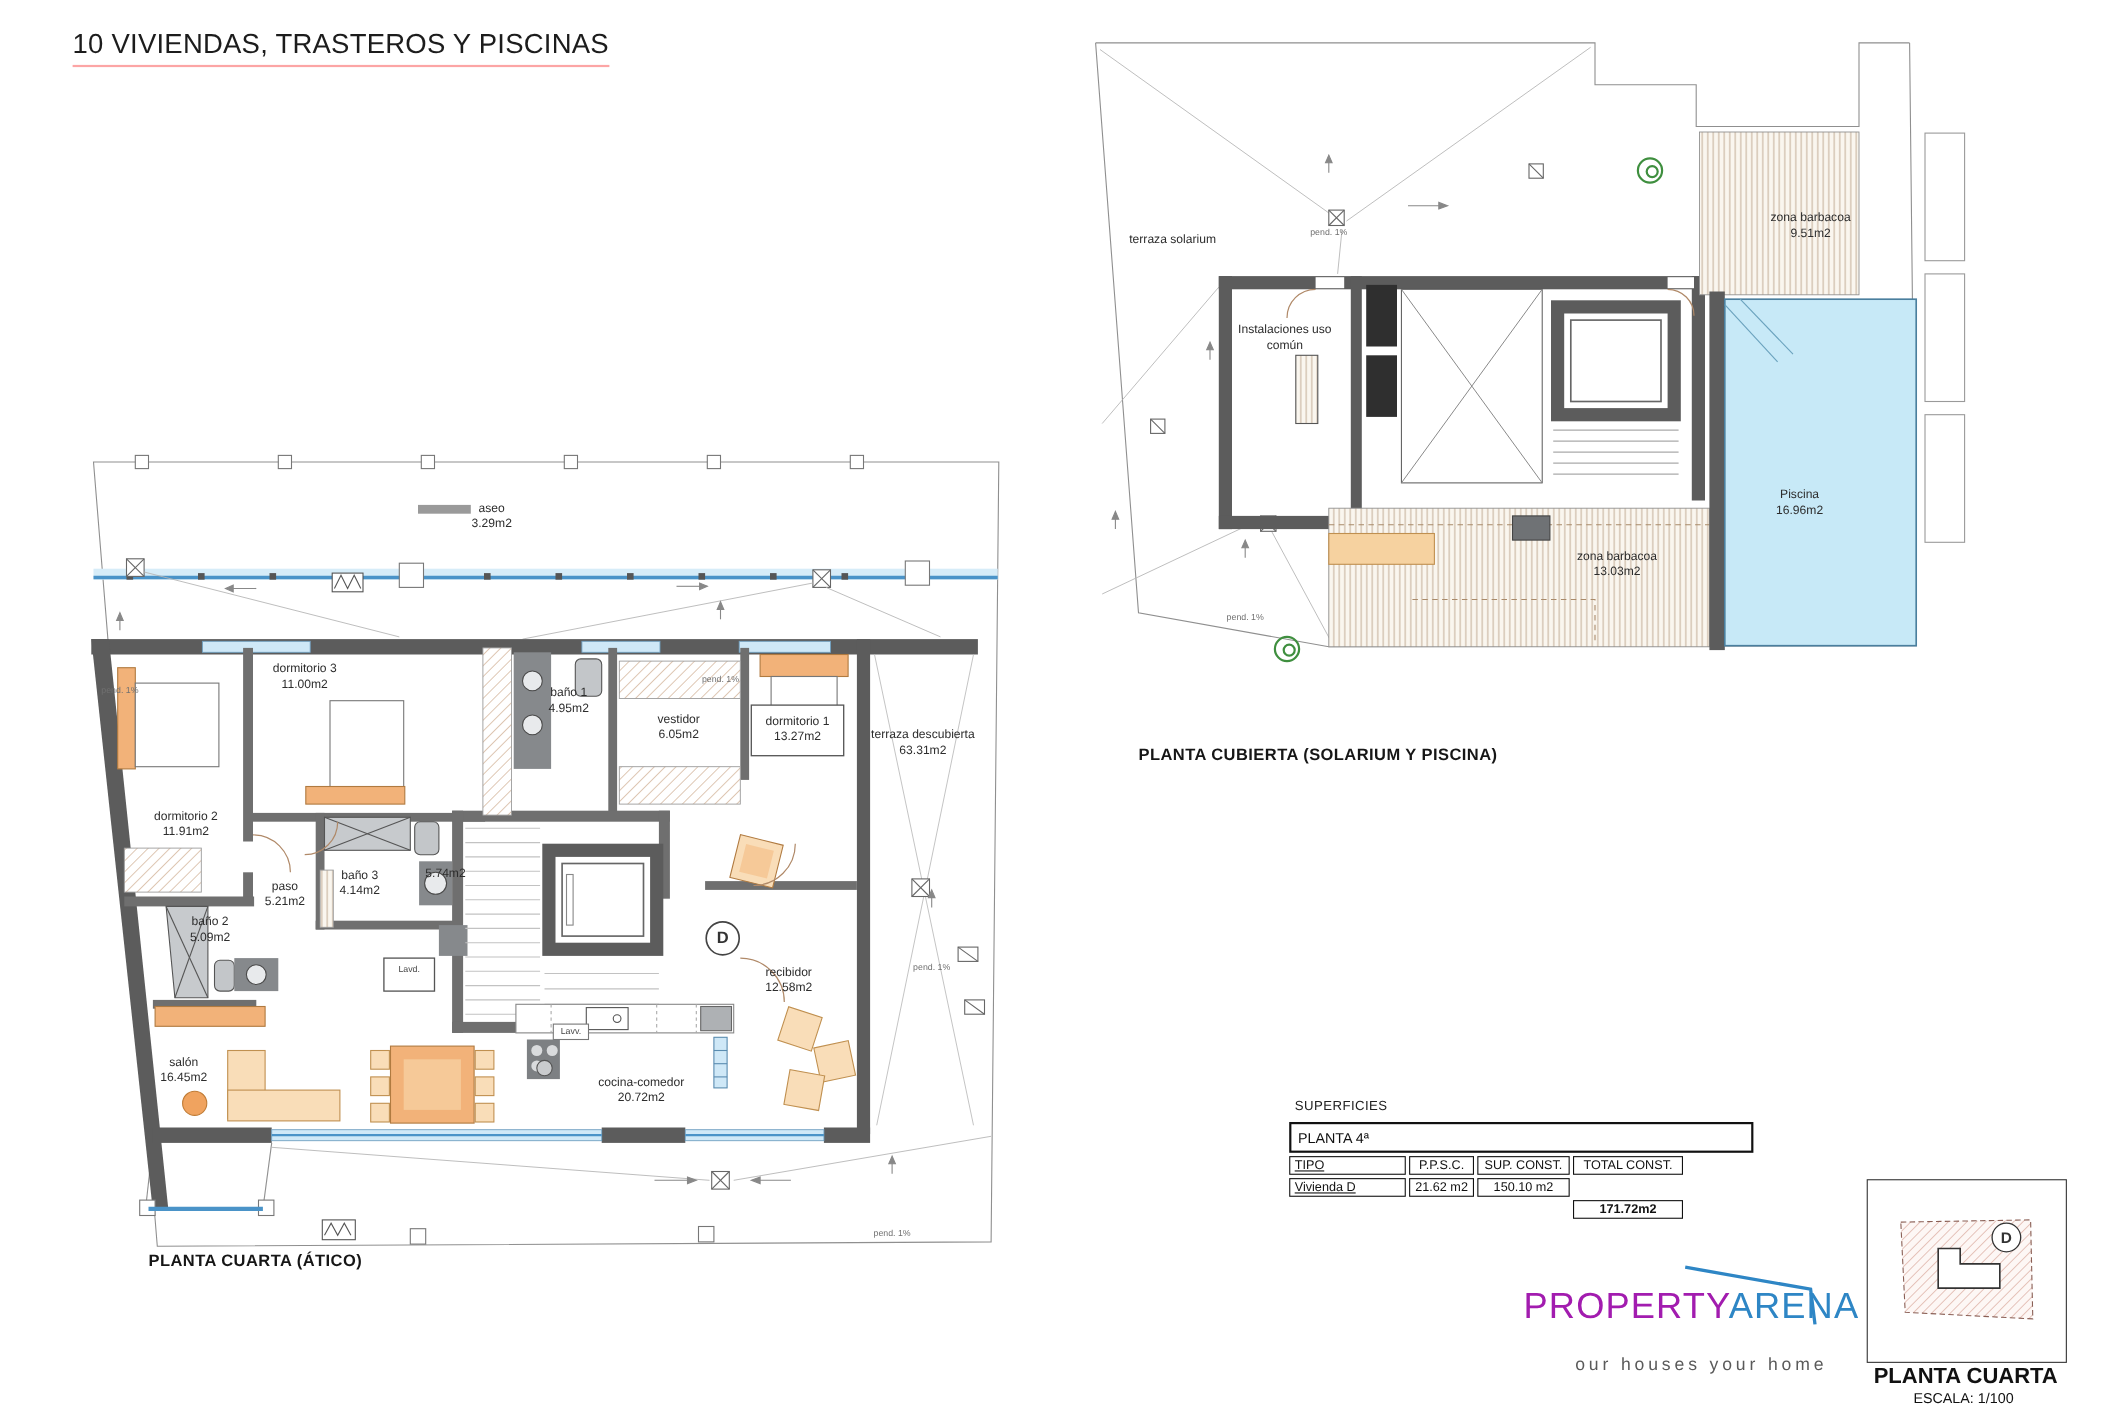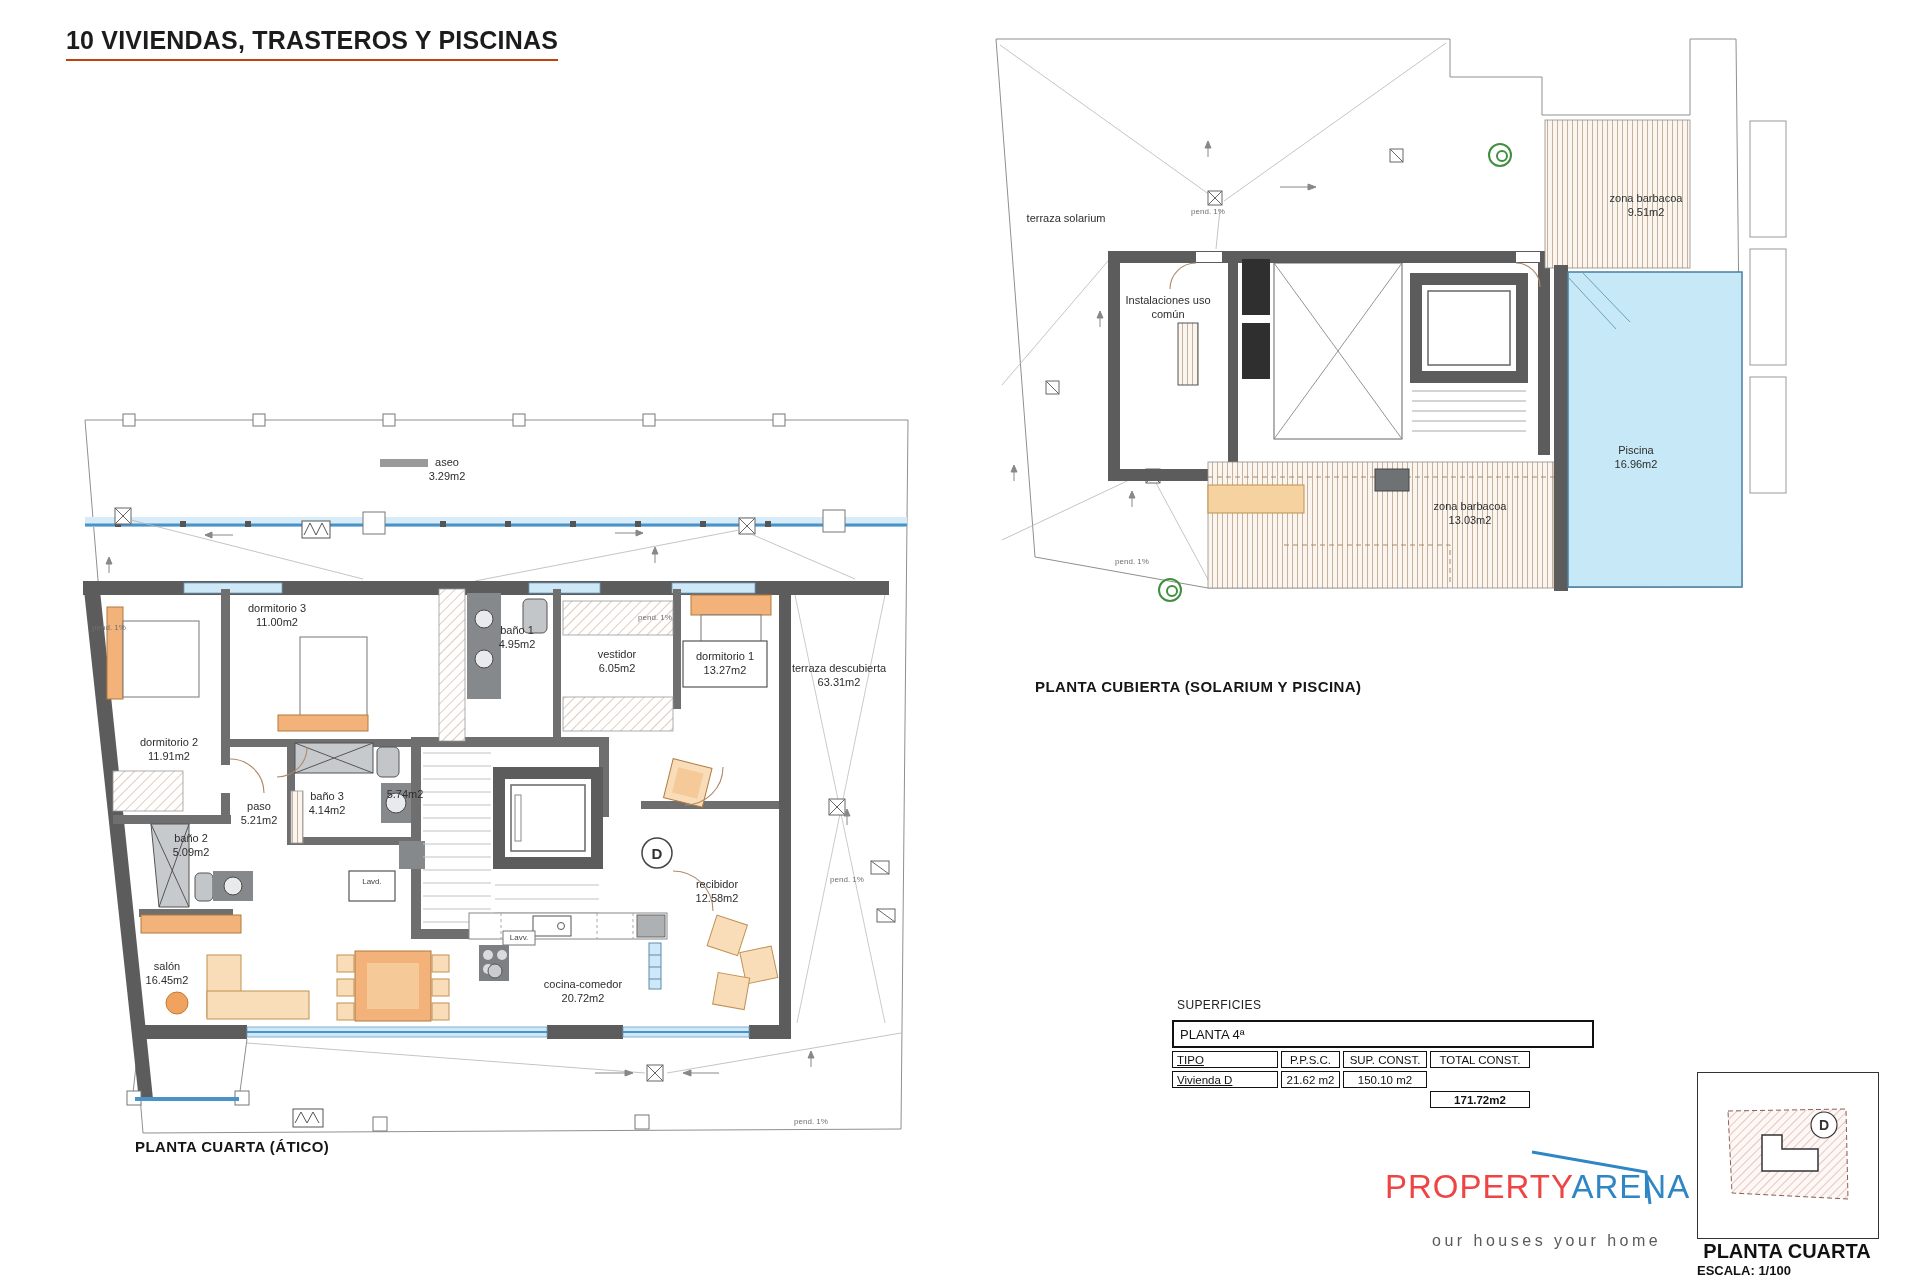--- a/index.html
+++ b/index.html
@@ -1,20 +1,20 @@
 <!DOCTYPE html>
 <html><head>
 <meta charset="utf-8">
 <style>
   html,body{margin:0;padding:0;background:#ffffff;}
   .sheet{position:relative;width:1920px;height:1280px;background:#fff;overflow:hidden;
          font-family:"Liberation Sans",sans-serif;color:#222;}
   .abs{position:absolute;}
-  .hdr-title{position:absolute;left:66px;top:26px;font-size:25px;font-weight:bold;color:#1c1c1c;
-             border-bottom:2px solid #c2410c;padding-bottom:4px;letter-spacing:.2px;}
+  .hdr-title{position:absolute;left:66px;top:26px;font-size:25px;font-weight:normal;color:#1c1c1c;
+             border-bottom:2px solid #fca5a5;padding-bottom:4px;letter-spacing:.2px;}
   .hdr-sub{position:absolute;left:66px;top:64px;font-size:19px;color:#2a2a2a;}
   .plan{position:absolute;}
   .plan svg{position:absolute;left:0;top:0;}
   .plabel{position:absolute;text-align:center;font-size:11px;line-height:1.3;color:#2d2d2d;
           transform:translate(-50%,0);white-space:nowrap;z-index:5;}
   .plabel .nm,.plabel .ar{display:block;}
   .plabel.wrap{white-space:normal;width:92px;}
   .tinylab{position:absolute;font-size:8px;color:#707070;transform:translate(-50%,0);white-space:nowrap;z-index:5;margin-top:46px;}
   .boxlab{position:absolute;font-size:8px;color:#444;transform:translate(-50%,0);z-index:6;}
   .unit-letter{position:absolute;font-size:15px;font-weight:bold;color:#333;transform:translate(-50%,-50%);z-index:6;}
@@ -24,26 +24,26 @@
   .floor-box{position:absolute;left:1172px;top:1020px;width:412px;height:24px;border:2.5px solid #111;
              font-size:13px;color:#111;padding-left:6px;display:flex;align-items:center;background:#fff;}
   .trow{position:absolute;display:flex;gap:3px;}
   .tcell{border:1.6px solid #111;background:#fff;font-size:11.5px;color:#111;
          display:flex;align-items:center;padding:0 4px;height:15px;}
   .tc0{width:96px;text-decoration:underline;} .tc1{width:49px;justify-content:center;} .tc2{width:74px;justify-content:center;}
   .tc3{width:90px;justify-content:center;}
   .bold{font-weight:bold;margin-top:20px;}
   
   .logo-text{position:absolute;left:1385px;top:1168px;font-size:33px;letter-spacing:1px;white-space:nowrap;}
-  .logo-p{color:#ef4444;} .logo-a{color:#2e86c5;}
+  .logo-p{color:#a21caf;} .logo-a{color:#2e86c5;}
   .logo-tag{position:absolute;left:1432px;top:1206px;font-size:16px;letter-spacing:3.5px;color:#5a5a5a;margin-top:26px;}
   
   .keybox{position:absolute;left:1697px;top:1072px;width:180px;height:165px;border:1.5px solid #333;background:#fff;}
   .key-cap{position:absolute;left:1697px;top:1240px;width:180px;text-align:center;font-size:20px;font-weight:bold;color:#111;}
-  .key-scale{position:absolute;left:1697px;top:1263px;width:176px;text-align:left;font-size:13px;font-weight:bold;color:#111;}
+  .key-scale{position:absolute;left:1697px;top:1263px;width:176px;text-align:center;font-size:13px;font-weight:normal;color:#111;}
 </style>
 </head>
 <body>
 
 <div class="sheet">
 
   <div class="hdr-title">10 VIVIENDAS, TRASTEROS Y PISCINAS</div>
 
   <div class="plan" style="left:55px;top:375px;width:870px;height:800px">
     <svg width="870" height="800" viewBox="0 0 870 800">

